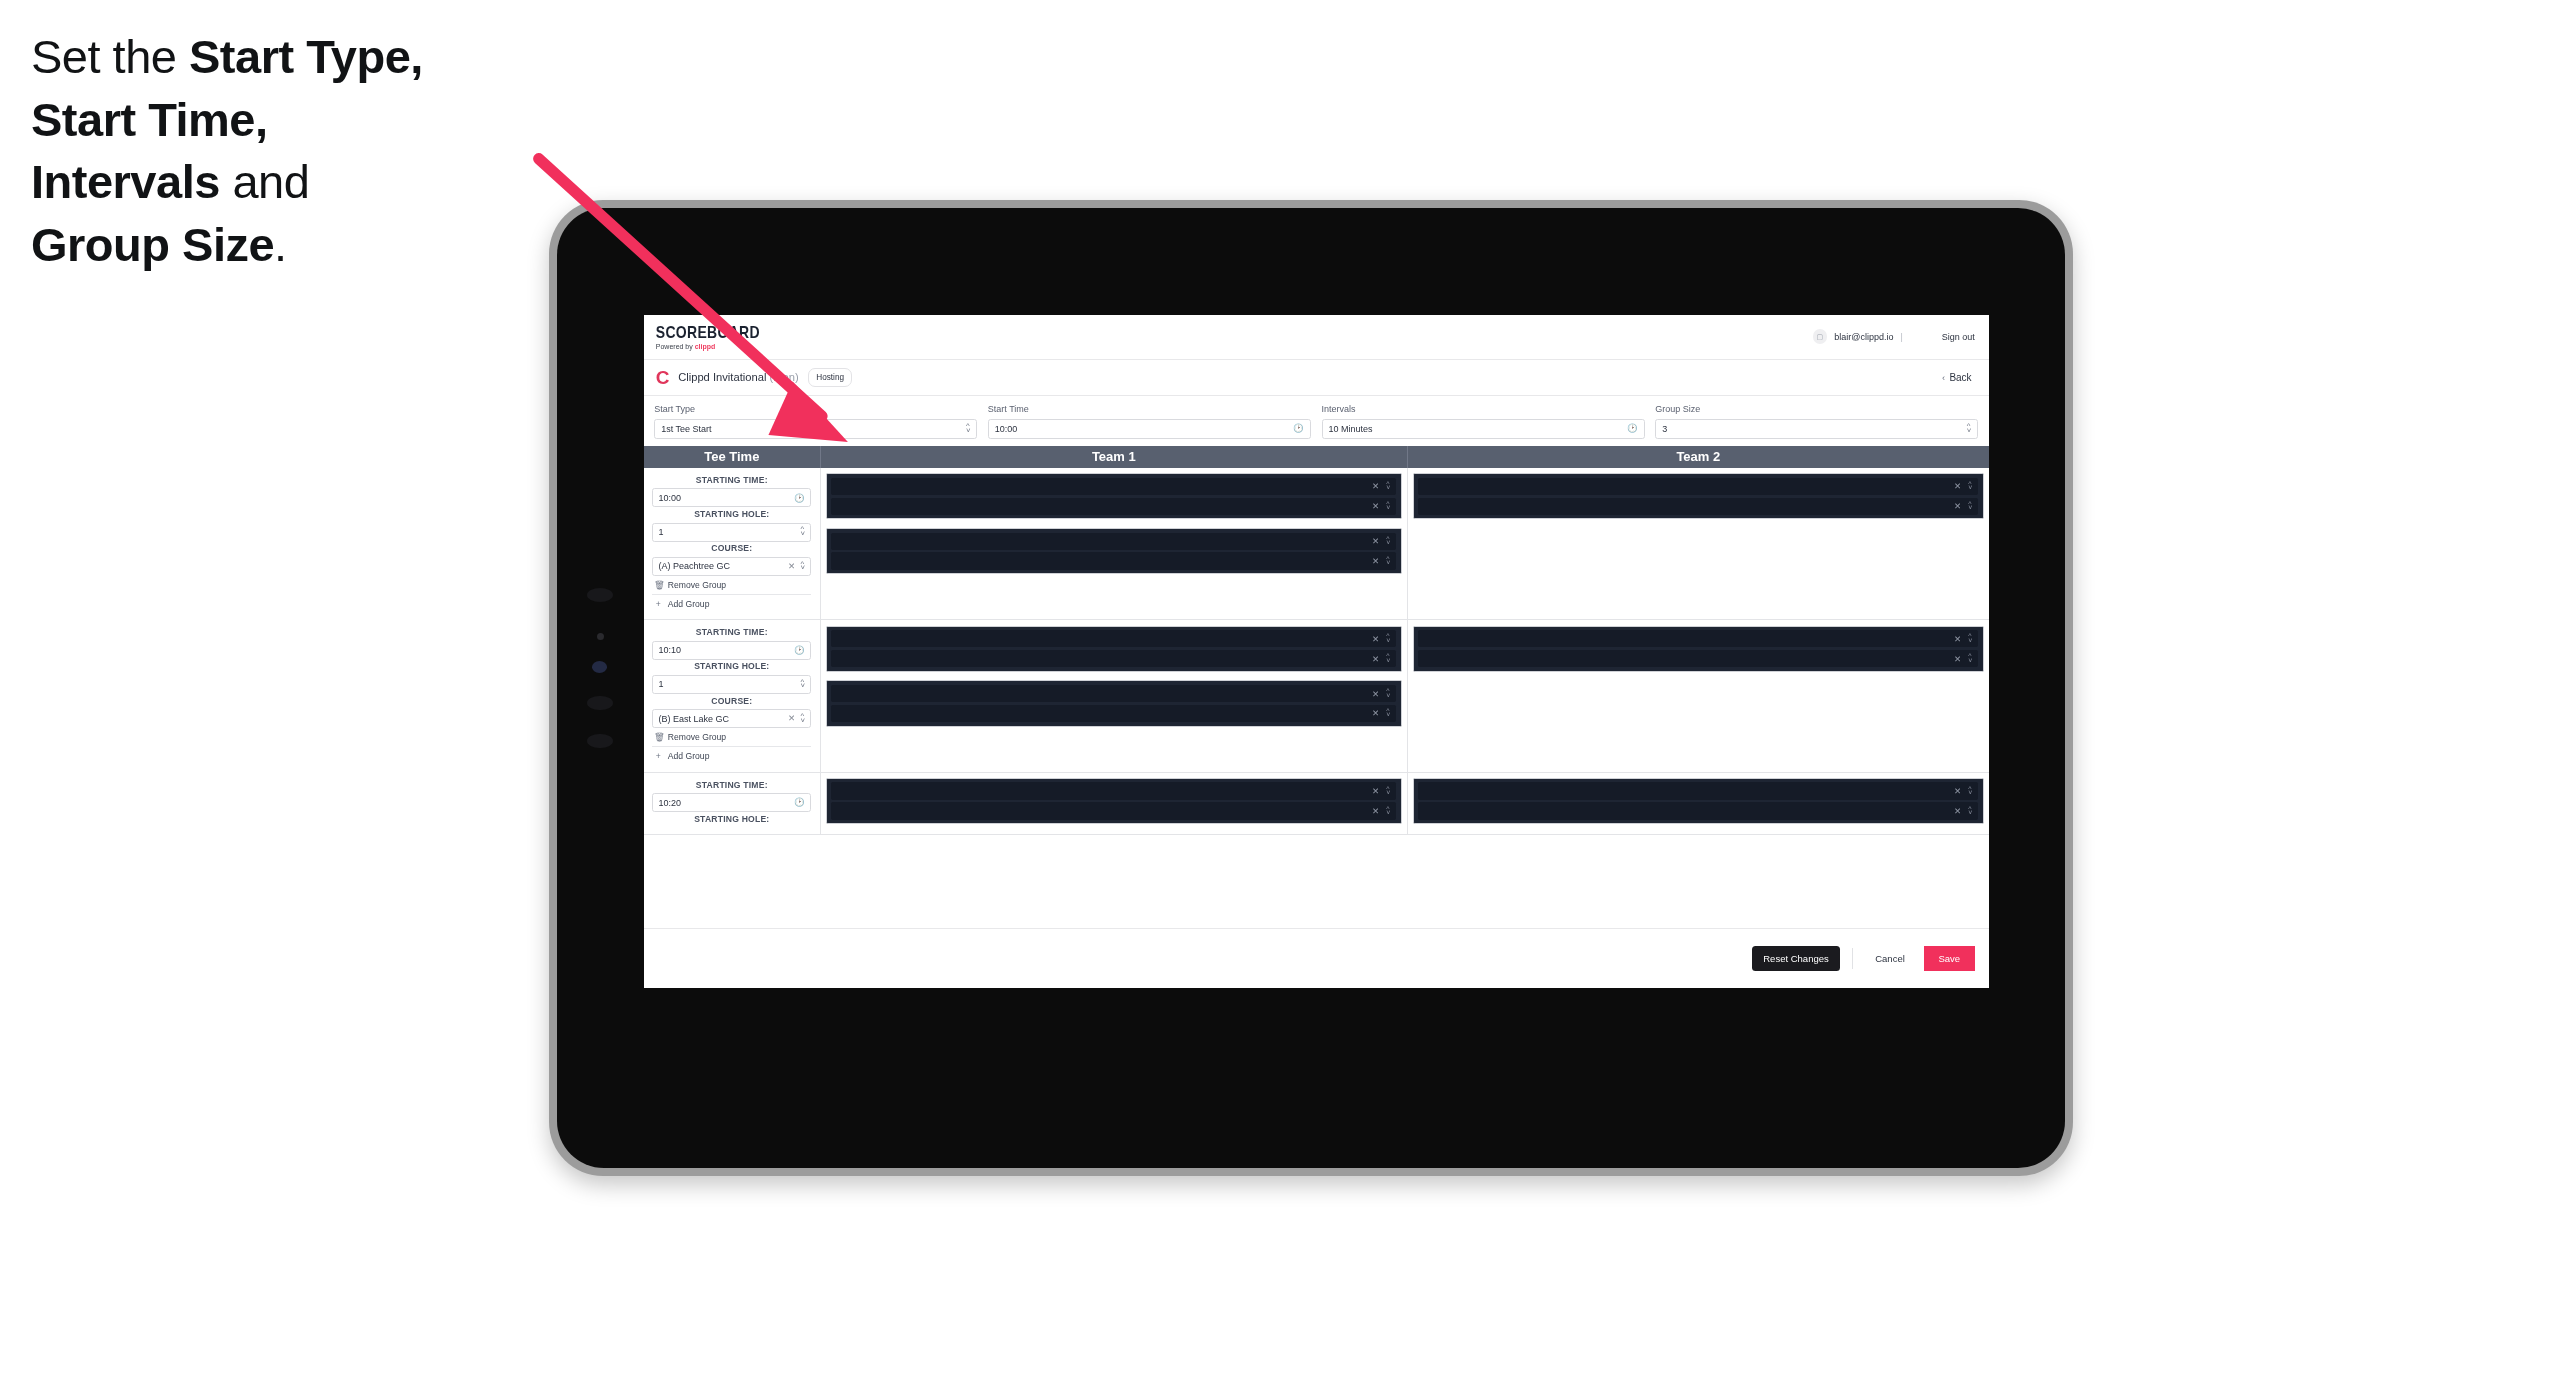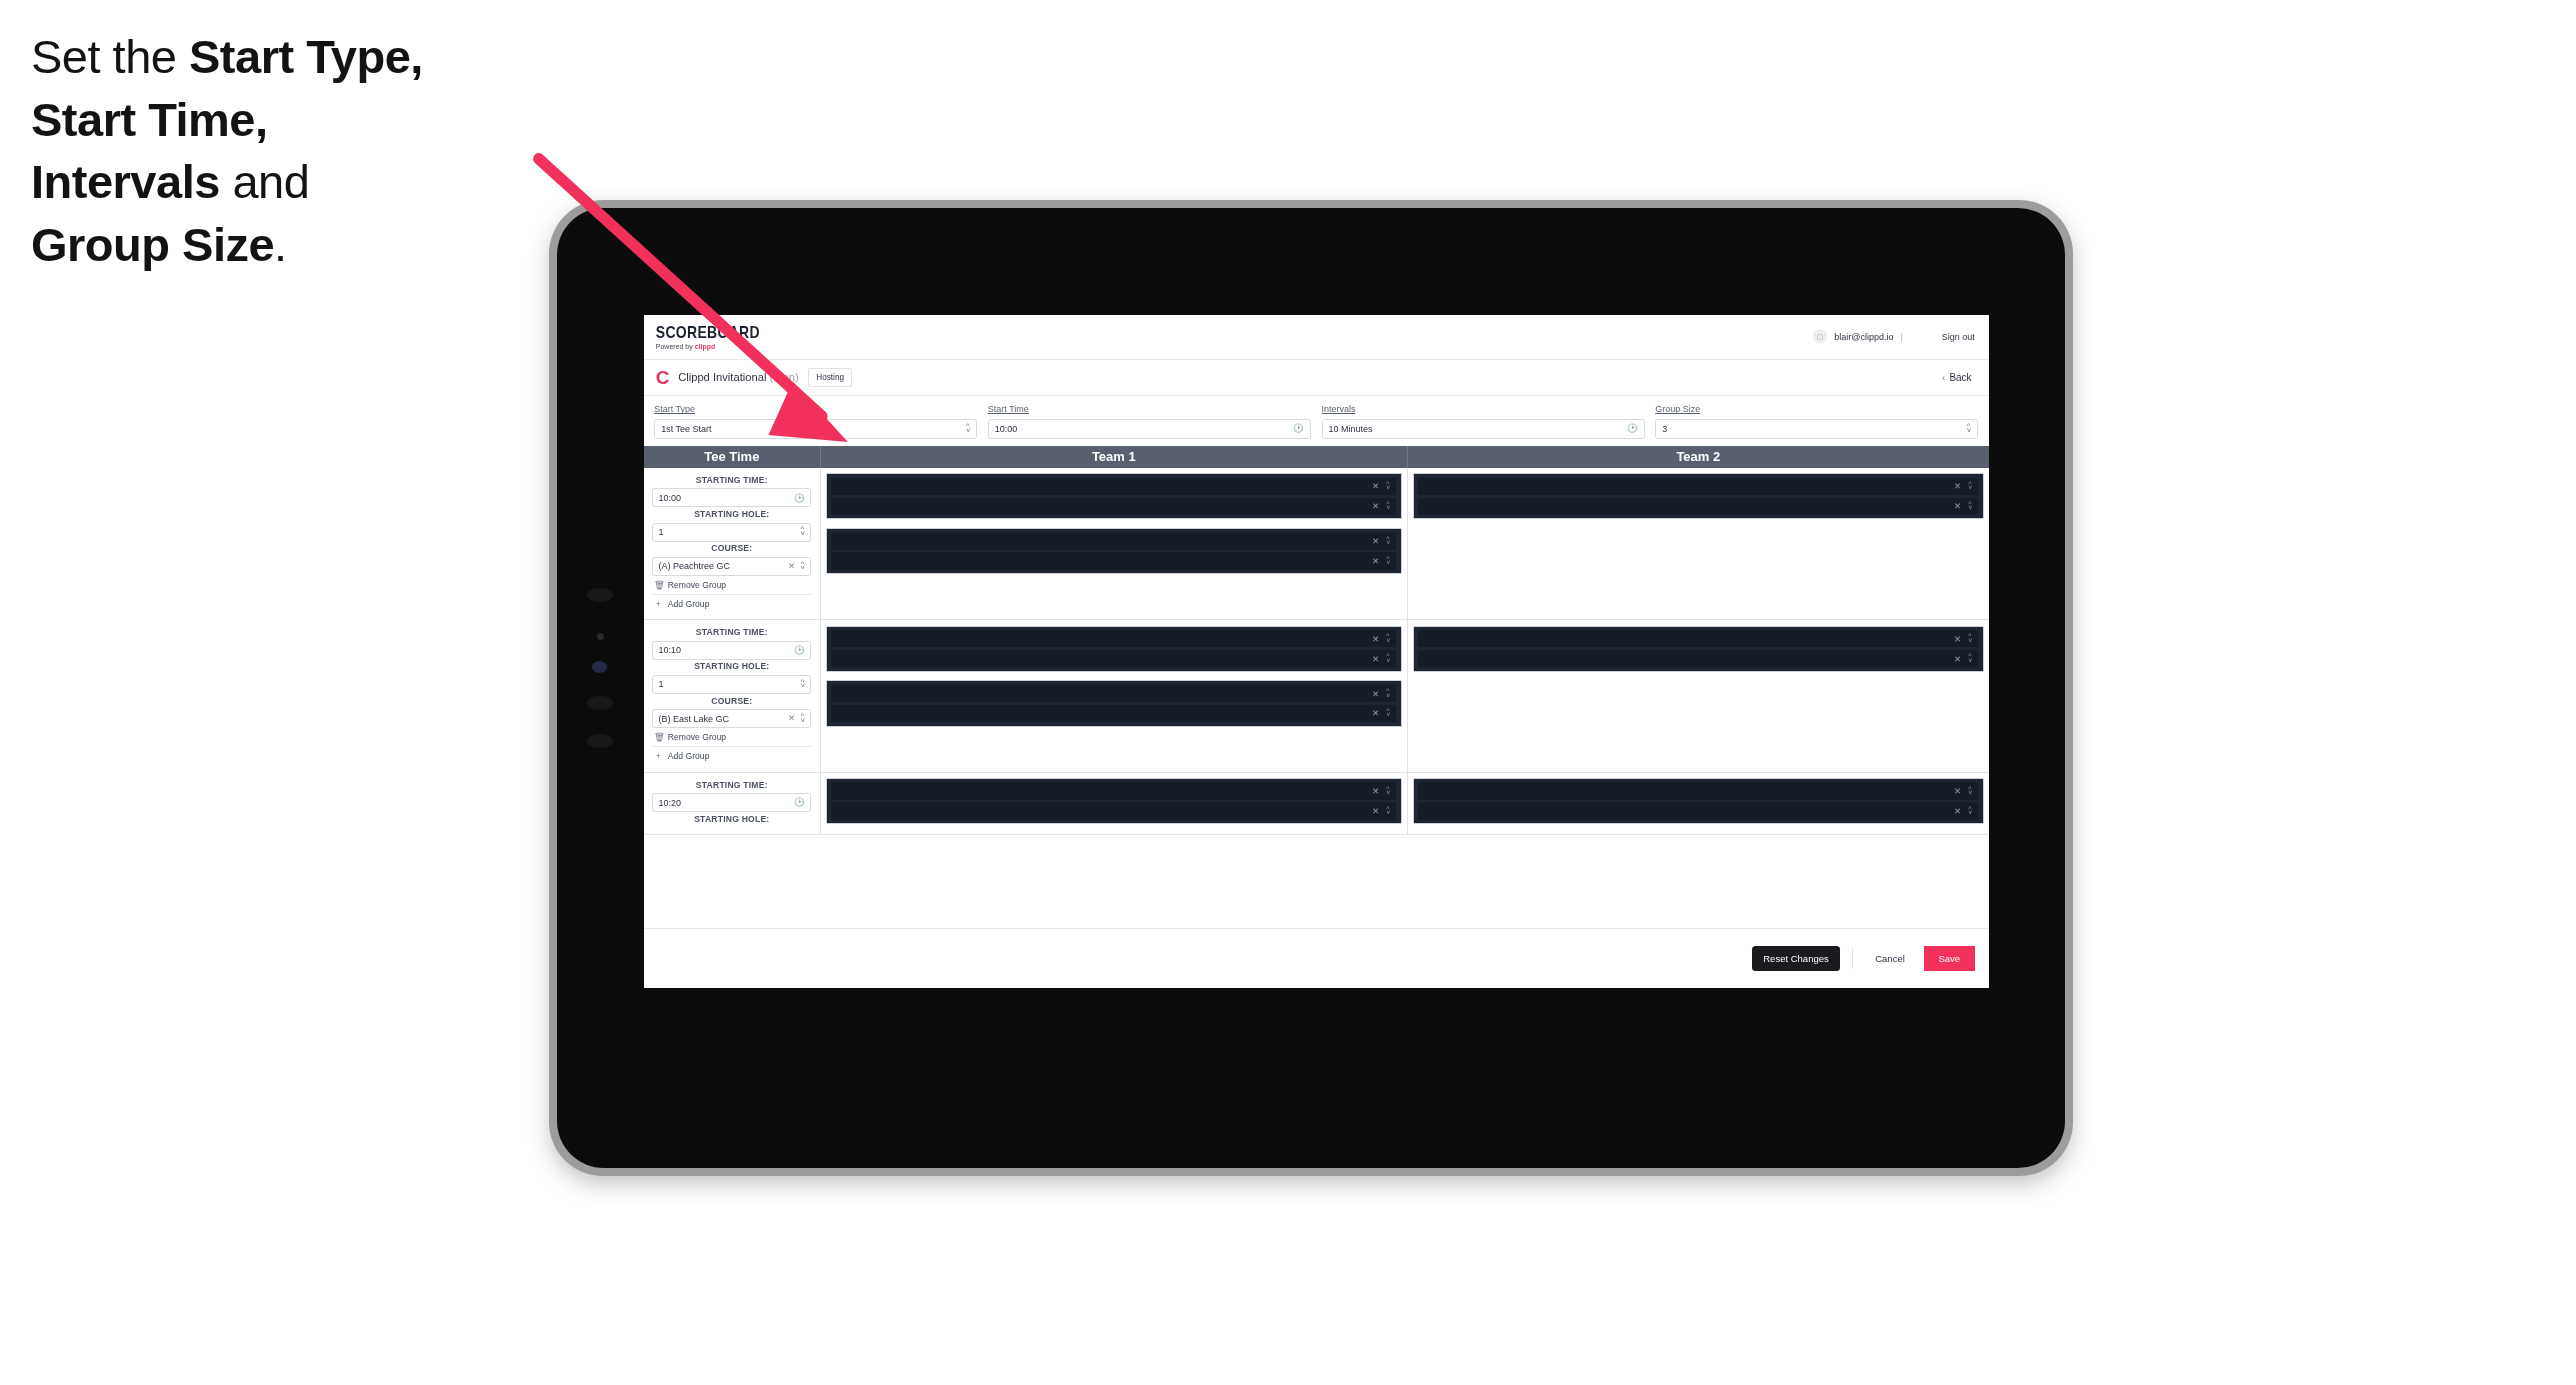--- a/index.html
+++ b/index.html
@@ -68,29 +68,29 @@
   .signout { cursor:pointer;margin-left:32px; }
 
   
   .crumbbar { height:36px; display:flex; align-items:center; padding:0 12px;
               border-bottom:0.9px solid #e8e8ea; flex:0 0 auto; }
   .cmark { font-size:19px; font-weight:800; color:#e0365b; line-height:1;
            margin-right:8.6px; font-family:"Liberation Sans", sans-serif; }
   .ctitle { font-size:11.2px; color:#2d3340; }
   .ctitle .muted { color:#9aa0ab; }
   .hosting { margin-left:9.5px; font-size:8.2px; color:#2d3340; border:0.9px solid #e3e3e6;
-             border-radius:2px; padding:4.3px 7px; background:#fff; }
+             border-radius:7px; padding:4.3px 7px; background:#fff; }
   .backlink { margin-left:auto; font-size:10px; color:#2d3340; display:flex;
               align-items:center; gap:4.3px; cursor:pointer; padding-right:5.2px;}
   .chev { font-size:9.5px; color:#6b7280; }
 
   
   .formrow { display:flex; gap:10.4px; padding:8.6px 10.4px 7px; flex:0 0 auto; }
   .field { flex:1; }
-  .field label { display:block; font-size:9px; color:#5b6170; margin-bottom:4.3px;text-decoration:underline; }
+  .field label { display:block; font-size:9px; color:#5b6170; margin-bottom:4.3px; }
   .ctrl { height:20px; border:0.9px solid #d9dade; border-radius:2.6px; background:#fff;
           display:flex; align-items:center; padding:0 6px; font-size:9px;
           color:#2d3340; cursor:pointer; }
   .ctrl .val { flex:1; overflow:hidden; white-space:nowrap; }
   .ico { color:#8a8f99; font-size:8.6px; line-height:1; }
   .spin { display:flex; flex-direction:column; line-height:.62; font-size:7.8px;
           color:#6b7280; }
 
   
   .thead { display:flex; height:22.4px; background:#58606f; flex:0 0 auto; }

